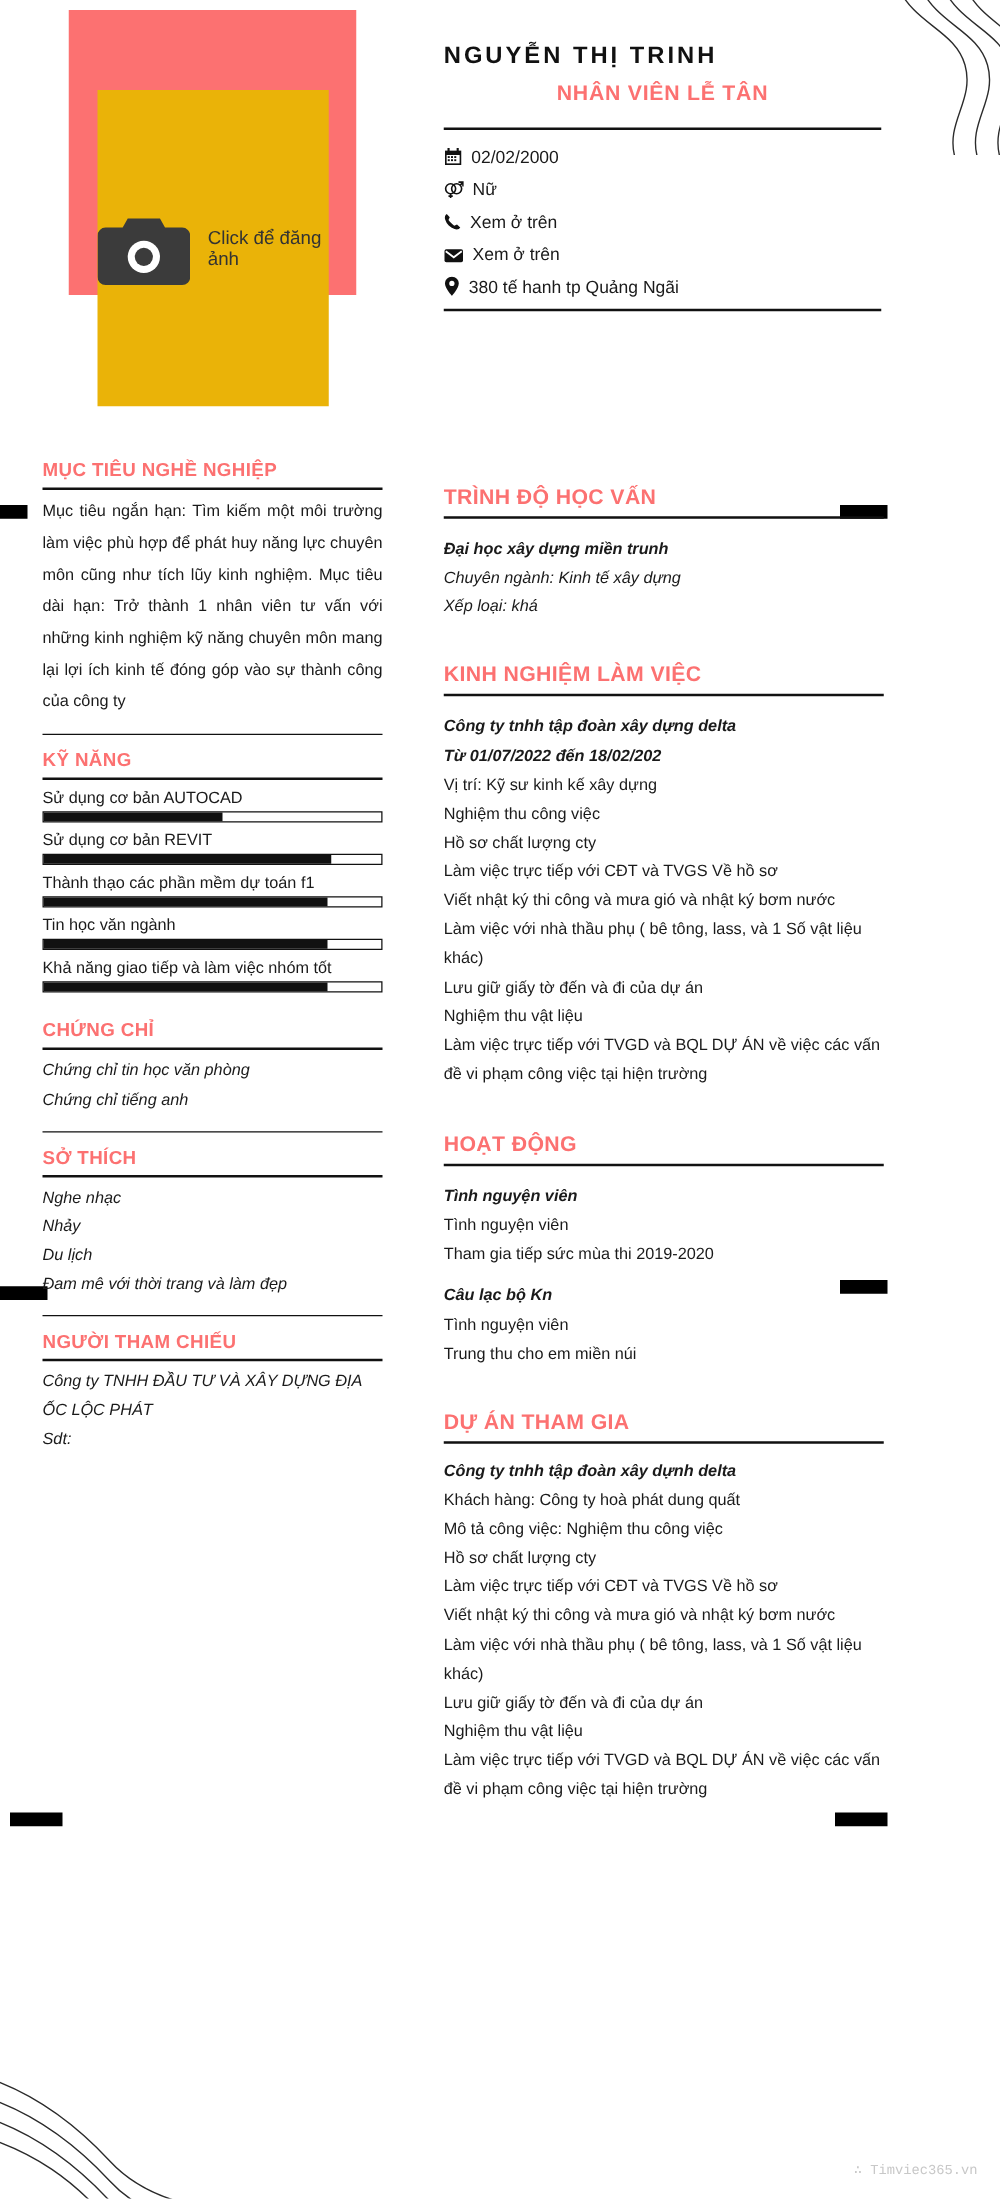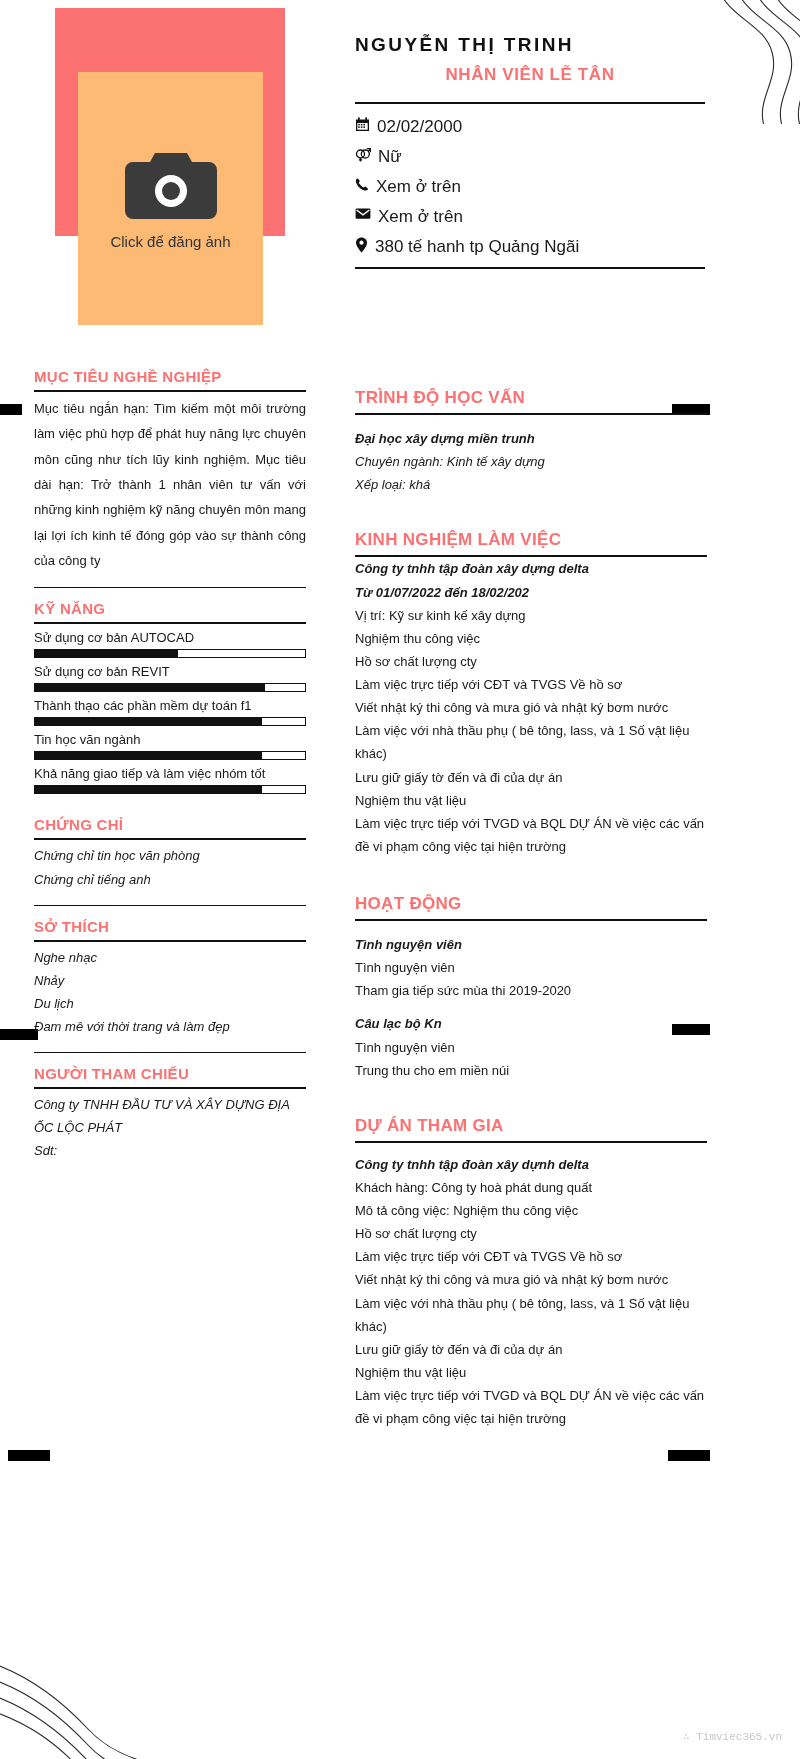--- a/index.html
+++ b/index.html
@@ -25,39 +25,39 @@
   .blk-l2 { left: 0; top: 1029px; width: 38px; height: 11px; }
   .blk-l3 { left: 8px; top: 1450px; width: 42px; height: 11px; }
   .blk-r1 { left: 672px; top: 404px; width: 38px; height: 11px; }
   .blk-r2 { left: 672px; top: 1024px; width: 38px; height: 11px; }
   .blk-r3 { left: 668px; top: 1450px; width: 42px; height: 11px; }
 
   
   .photo-wrap { position: absolute; left: 55px; top: 8px; width: 230px; height: 228px; background: #FC7171; }
   .photo-box {
     position: absolute; left: 78px; top: 72px; width: 185px; height: 253px;
-    background: #fdba74; display: flex; flex-direction: column;
+    background: #eab308; display: flex; 
     align-items: center; justify-content: center; gap: 14px;
   }
   .cam-icon { width: 92px; height: 72px; }
   .photo-label { font-size: 15px; color: #333; }
 
   
   .hdr { position: absolute; left: 355px; top: 34px; width: 350px; }
   .hdr-name {
     font-size: 19px; font-weight: bold; letter-spacing: 2.4px;
     color: #111; white-space: nowrap; line-height: 1.15;
   }
   .hdr-role {
     font-size: 17px; font-weight: bold; color: #FC7171;
     letter-spacing: 0.6px; text-align: center; margin-top: 9px;
   }
   .hdr-rule { border-top: 2px solid #111; margin-top: 17px; }
   .contact { margin-top: 13px; }
-  .c-row { display: flex; align-items: flex-start; gap: 7px; margin-bottom: 10px; font-size: 17px; }
+  .c-row { display: flex; align-items: flex-end; gap: 7px; margin-bottom: 10px; font-size: 14px; }
   .c-row svg { flex: 0 0 auto; }
   .hdr-rule2 { border-top: 2px solid #111; margin-top: 9px; }
 
   
   .col-left { position: absolute; left: 34px; top: 368px; width: 272px; }
   .col-right { position: absolute; left: 355px; top: 388px; width: 352px; }
 
   .sec { margin-bottom: 14px; }
   .sec-title {
     font-size: 15px; font-weight: bold; color: #FC7171;
@@ -273,21 +273,21 @@
       <div style="padding-top:12px">
         <div class="line b">Đại học xây dựng miền trunh</div>
         <div class="line">Chuyên ngành: Kinh tế xây dựng</div>
         <div class="line">Xếp loại: khá</div>
       </div>
     </div>
 
     <div class="sec" style="padding-top:20px">
       <div class="sec-title big">KINH NGHIỆM LÀM VIỆC</div>
       <div class="rule"></div>
-      <div style="padding-top:0">
+      <div style="padding-top:12px">
         <div class="line b">Công ty tnhh tập đoàn xây dựng delta</div>
         <div class="line b">Từ 01/07/2022 đến 18/02/202</div>
         <div class="list-line">Vị trí: Kỹ sư kinh kế xây dựng</div>
         <div class="list-line">Nghiệm thu công việc</div>
         <div class="list-line">Hồ sơ chất lượng cty</div>
         <div class="list-line">Làm việc trực tiếp với CĐT và TVGS Về hồ sơ</div>
         <div class="list-line">Viết nhật ký thi công và mưa gió và nhật ký bơm nước</div>
         <div class="list-line">Làm việc với nhà thầu phụ ( bê tông, lass, và 1 Số vật liệu khác)</div>
         <div class="list-line">Lưu giữ giấy tờ đến và đi của dự án</div>
         <div class="list-line">Nghiệm thu vật liệu</div>

